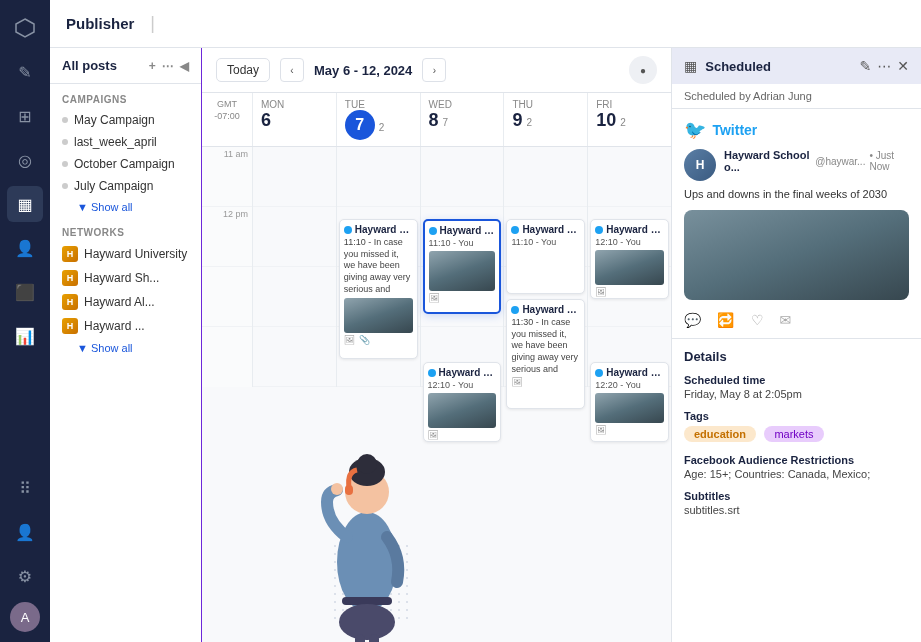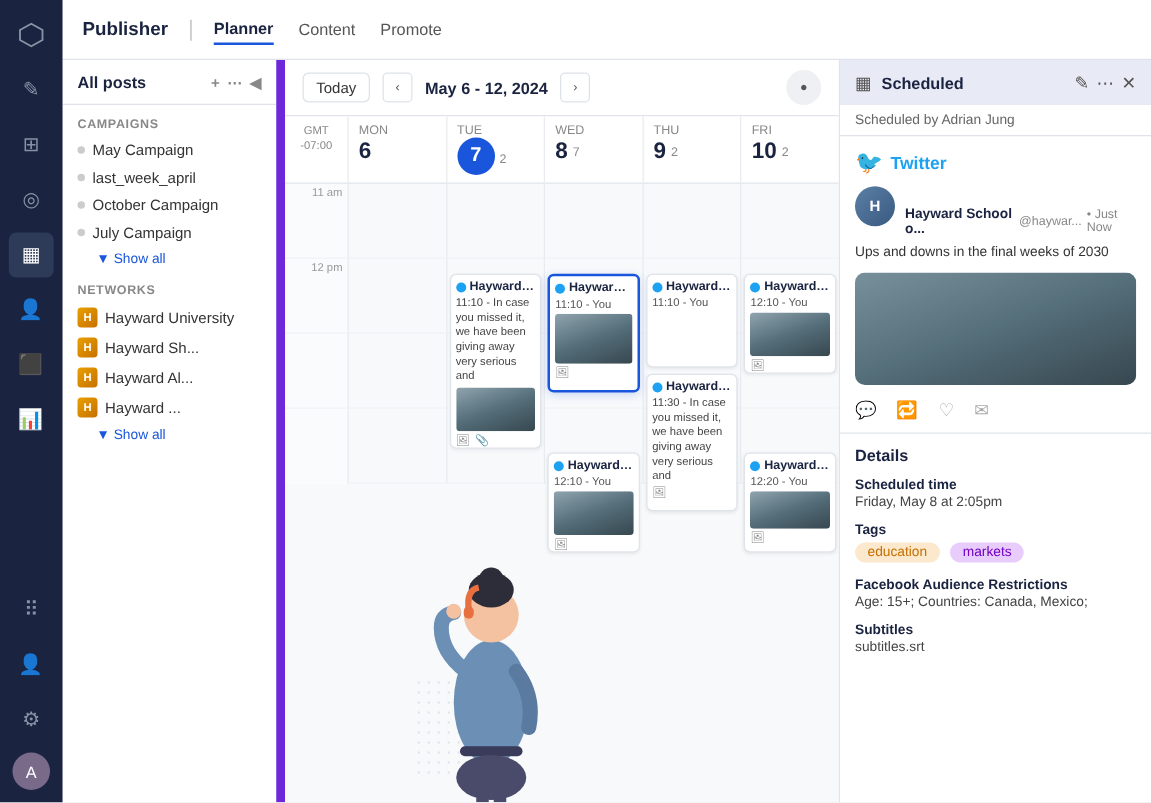--- a/index.html
+++ b/index.html
@@ -87,23 +87,23 @@
 
     
     .content-area {
       flex: 1;
       display: flex;
       overflow: hidden;
     }
 
     
     .filter-sidebar {
-      width: 178px;
+      width: 152px;
       background: white;
-      border-right: 7px solid #6d28d9;
+      border-right: 1px solid #6d28d9;
       overflow-y: auto;
       flex-shrink: 0;
       padding: 0;
     }
     .filter-header {
       display: flex;
       align-items: center;
       justify-content: space-between;
       padding: 10px 12px;
       font-size: 13px;
@@ -506,20 +506,21 @@
       display: inline-block;
       padding: 2px 10px;
       border-radius: 12px;
       font-size: 11px;
       margin-right: 4px;
       margin-bottom: 2px;
     }
     .tag-education {
       background: #fce8cc;
       color: #c47000;
+      font-weight: bold;
     }
     .tag-markets {
       background: #e8ccfc;
       color: #7000c4;
     }
 
     
     .illustration {
       position: absolute;
       bottom: 0;
@@ -563,25 +564,20 @@
     <div class="sidebar-icon">⚙</div>
     <div class="avatar-icon">A</div>
   </div>
 </div>
 
 <div class="main-container">
 
   <div class="top-nav">
     <span class="app-title">Publisher</span>
     <span class="nav-divider">|</span>
-    <div class="nav-tabs">
-      <span class="nav-tab active">Planner</span>
-      <span class="nav-tab">Content</span>
-      <span class="nav-tab">Promote</span>
-    </div>
   </div>
 
   <div class="content-area">
 
     <div class="filter-sidebar">
       <div class="filter-header">
         <span>All posts</span>
         <div class="filter-header-right">
           <span>+</span>
           <span>⋯</span>
@@ -860,21 +856,21 @@
       <div class="panel-content">
 
         <div class="twitter-section">
           <div class="twitter-header">
             <span style="color:#1da1f2;font-size:18px;">🐦</span>
             <span class="twitter-label">Twitter</span>
           </div>
           <div class="tweet-user-row">
             <div class="tweet-avatar">H</div>
             <div class="tweet-user-info">
-              <div style="display:flex;align-items:center;gap:4px;margin-top:16px;">
+              <div style="display:flex;align-items:center;gap:4px;">
                 <span class="tweet-username">Hayward School o...</span>
                 <span class="tweet-handle">@haywar...</span>
                 <span class="tweet-time">• Just Now</span>
               </div>
             </div>
           </div>
           <div class="tweet-text">Ups and downs in the final weeks of 2030</div>
           <div class="tweet-img">
             <div class="tweet-img-content"></div>
           </div>

